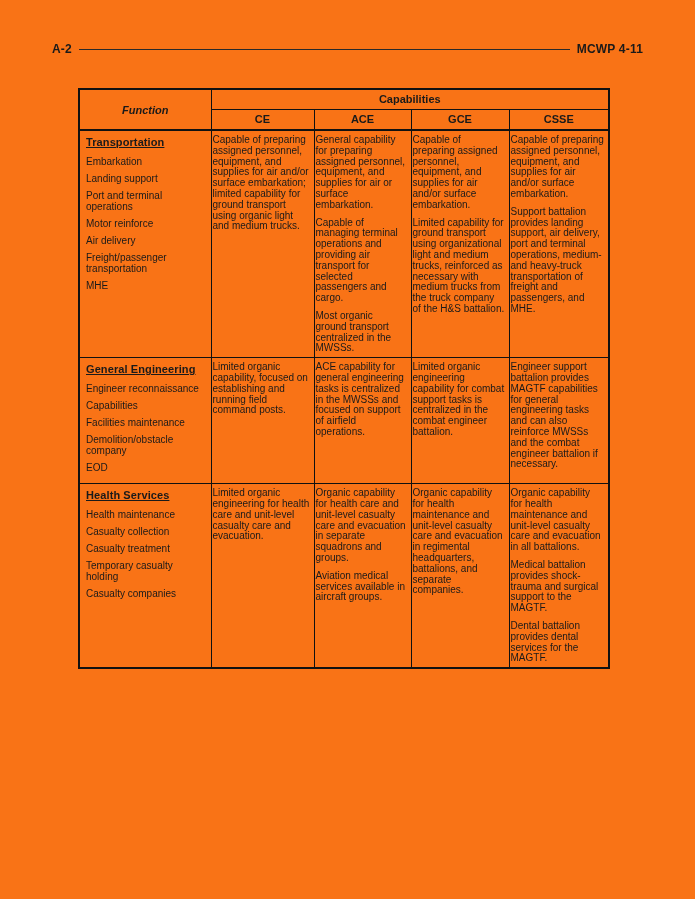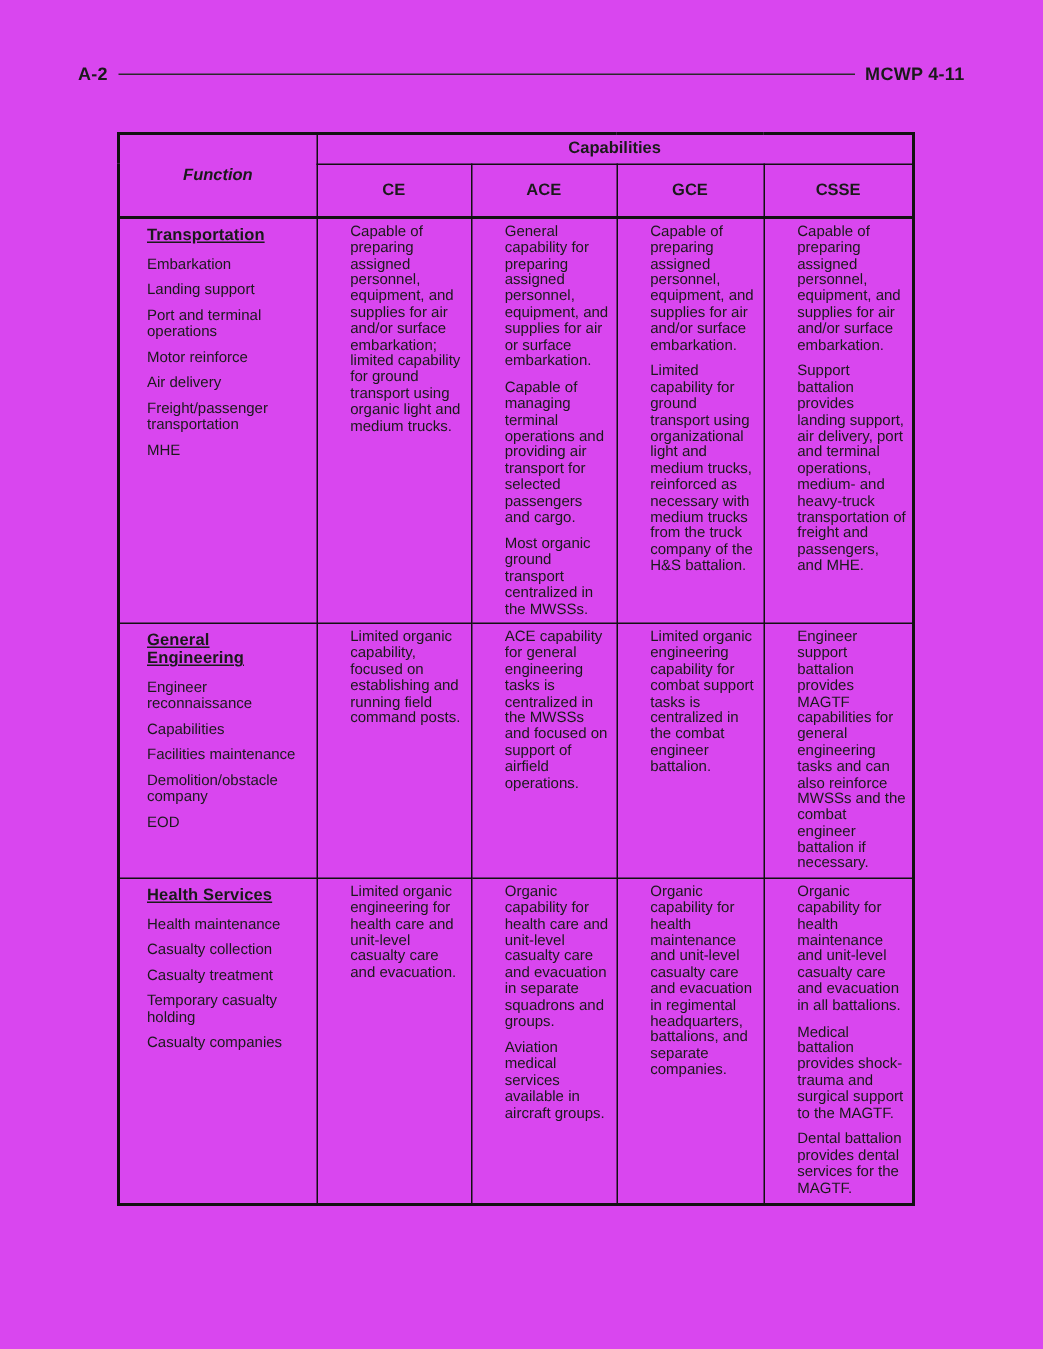--- a/index.html
+++ b/index.html
@@ -8,21 +8,21 @@
     width: 695px;
     height: 899px;
     background: #ffffff;
     font-family: "Liberation Sans", sans-serif;
     color: #1a1a1a;
   }
   .page {
     position: relative;
     width: 695px;
     height: 899px;
-    background: #d946ef;
+    background: #f97316;
     overflow: hidden;
   }
 
   
   .page-header {
     position: absolute;
     top: 42px;
     left: 52px;
     width: 591px;
     display: flex;
@@ -63,43 +63,43 @@
     padding: 2px 4px;
   }
   .cap-table thead th {
     font-size: 11px;
     font-weight: bold;
     text-align: center;
     vertical-align: middle;
     padding: 2px 3px;
   }
   .cap-table thead tr.hr1 th { height: 20px; }
-  .cap-table thead tr.hr2 th { height: 36px; }
+  .cap-table thead tr.hr2 th { height: 21px; }
   .cap-table thead { border-bottom: 2.5px solid #111; }
   th.fn-head { border-right: 1.2px solid #111; font-style: italic; }
 
   tr.row-0 { height: 224px; }
   tr.row-1 { height: 121px; }
   tr.row-2 { height: 184px; margin-left: 28px; }
 
-  td.fn-cell { padding: 5px 6px 4px 18px; }
+  td.fn-cell { padding: 5px 6px 4px 6px; }
   .fn-title {
     font-size: 11px;
     font-weight: bold;
     text-decoration: underline;
     margin-bottom: 8px;
     letter-spacing: 0.1px;
   }
   .fn-item {
     font-size: 10px;
     line-height: 11px;
     margin-bottom: 6px;
   }
 
-  td.cap-cell { padding: 4px 4px 3px 22px; }
+  td.cap-cell { padding: 4px 4px 3px 1px; }
   .cap-para {
     margin: 0 0 7px 0;
     font-size: 10px;
     line-height: 10.8px;
   }
   .cap-para:last-child { margin-bottom: 0; }
 </style>
 </head>
 <body>
 

